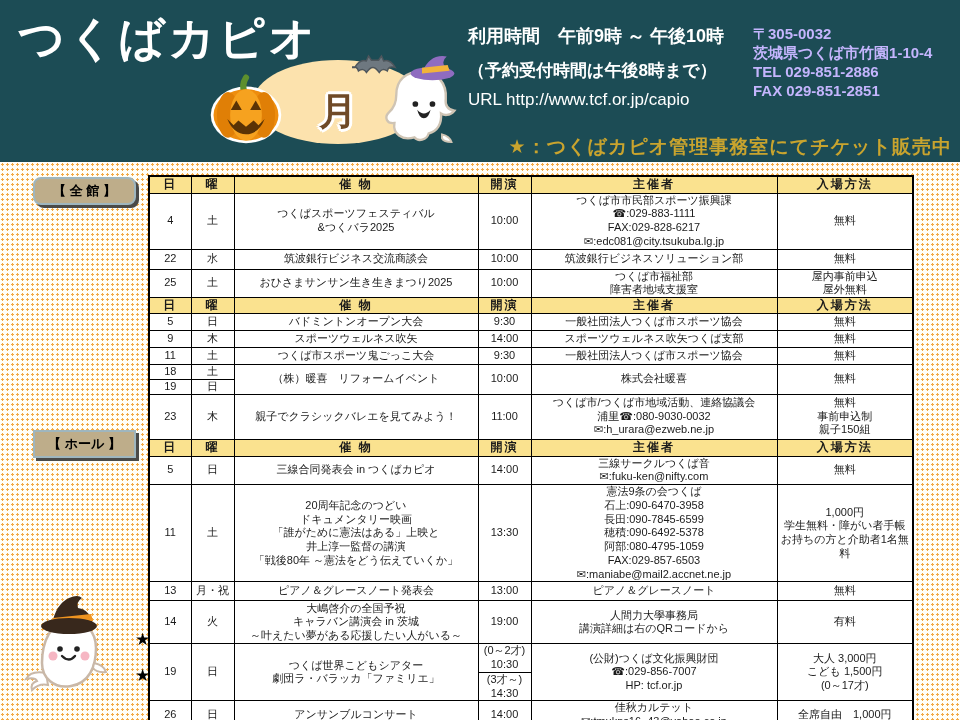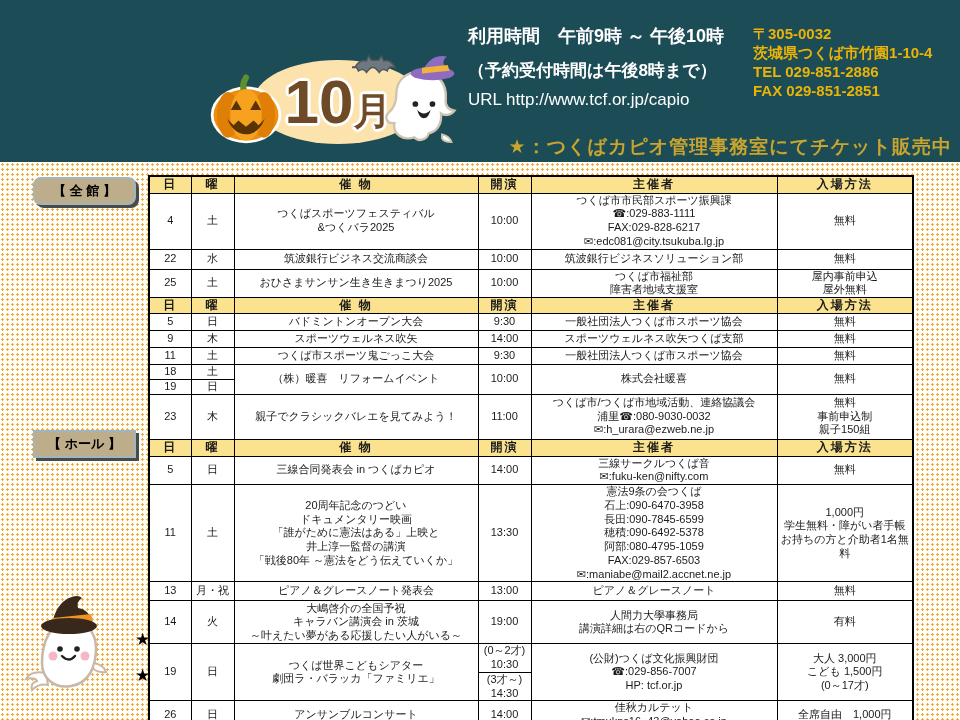--- a/index.html
+++ b/index.html
@@ -12,21 +12,21 @@
   .oval{position:absolute;left:253px;top:60px;width:170px;height:84px;background:#fce2ad;border-radius:50%;z-index:1;}
   .month{position:absolute;left:253px;top:60px;width:170px;height:84px;display:flex;align-items:center;justify-content:center;z-index:2;
          color:#6f4a27;font-weight:800;
          text-shadow:-2px -2px 0 #fff,2px -2px 0 #fff,-2px 2px 0 #fff,2px 2px 0 #fff,0 -3px 0 #fff,0 3px 0 #fff,-3px 0 0 #fff,3px 0 0 #fff;}
   .month .mnum{font-size:62px;line-height:1;}
   .month .msuf{font-size:38px;line-height:1;margin-top:18px;}
   .deco{position:absolute;z-index:3;}
   .hd-hours{position:absolute;left:468px;top:24px;color:#fff;font-weight:bold;font-size:18px;}
   .hd-hours .l2{font-size:17px;margin-top:11px;}
   .hd-hours .l3{font-size:17px;margin-top:8px;font-weight:normal;}
-  .hd-addr{position:absolute;left:753px;top:24px;color:#eab308;font-weight:bold;font-size:15px;line-height:19px;}
+  .hd-addr{position:absolute;left:753px;top:24px;color:#c4b5fd;font-weight:bold;font-size:15px;line-height:19px;}
   .ticket{position:absolute;right:8px;top:134px;color:#c9a42e;font-weight:bold;font-size:19px;letter-spacing:1px;}
 
   
   .bodybg{position:absolute;left:0;top:162px;width:960px;height:558px;
           background-color:#fffef7;
           background-image:radial-gradient(#f3aa45 1px, rgba(0,0,0,0) 1.15px);
           background-size:5px 5px;}
 
   
   .side-badge{position:absolute;left:33px;width:99px;height:24px;background:#bead8a;border:2px solid #9fb6be;
@@ -44,37 +44,37 @@
   td.tiny{font-size:9.5px;line-height:1.17;}
   td.ev5{font-size:10.5px;line-height:1.3;}
   td.fee3{font-size:10px;line-height:1.25;}
 </style>
 </head>
 <body>
 
 <div class="stage">
 
   <div class="hd">
+    <div class="hd-title">つくばカピオ</div>
 
     <div class="oval"></div>
 
     <svg class="deco" style="left:208px;top:68px;" width="76" height="80" viewBox="0 0 110 104">
       <ellipse cx="55" cy="62" rx="51" ry="41" fill="#fff"></ellipse>
       <path d="M55 8 q-7 11 -2 22" stroke="#5d8f2d" stroke-width="9" fill="none" stroke-linecap="round"></path>
       <ellipse cx="55" cy="62" rx="47" ry="37" fill="#ee8d0e"></ellipse>
       <ellipse cx="29" cy="62" rx="16" ry="33" fill="#e07f06"></ellipse>
       <ellipse cx="81" cy="62" rx="16" ry="33" fill="#e07f06"></ellipse>
       <ellipse cx="55" cy="62" rx="23" ry="37" fill="#f6a21f"></ellipse>
       <polygon points="33,55 49,55 41,41" fill="#5a3305"></polygon>
       <polygon points="61,55 77,55 69,41" fill="#5a3305"></polygon>
       <path d="M28 68 l9 9 l7 -7 l11 9 l11 -9 l7 7 l9 -9 q-9 22 -27 22 t-27 -22z" fill="#5a3305"></path>
     </svg>
 
     <div class="month">
-      <span class="mnum">10</span>
         <span class="msuf">月</span>
     </div>
 
     <svg class="deco" style="left:352px;top:50px;" width="46" height="32" viewBox="0 0 64 40">
       <path d="M4 22 q7 -12 16 -9 l3 -7 4 6 h10 l4 -6 3 7 q9 -3 16 9 q-9 -3 -11 5 q-7 -5 -11 2 q-5 -7 -9 -7 t-9 7 q-4 -7 -11 -2 q-2 -8 -11 -5z" fill="#6e7880" stroke="#4e565c" stroke-width="2"></path>
     </svg>
 
     <svg class="deco" style="left:383px;top:54px;" width="78" height="100" viewBox="0 0 82 104">
       <path d="M40 18 c18 0 27 13 26 28 c-1 8 3 12 9 13 c-5 6 -11 5 -14 3 c1 11 -4 19 -13 21 c-2 7 -11 9 -15 4 c-13 4 -23 -4 -21 -15 c-8 1 -11 -6 -6 -11 c6 -5 8 -12 8 -19 c0 -15 10 -24 26 -24z" fill="#fff" stroke="#cfc4b4" stroke-width="2.5"></path>
       <path d="M62 84 q8 2 10 8 q-8 0 -10 -4z" fill="#fff" stroke="#cfc4b4" stroke-width="2"></path>

